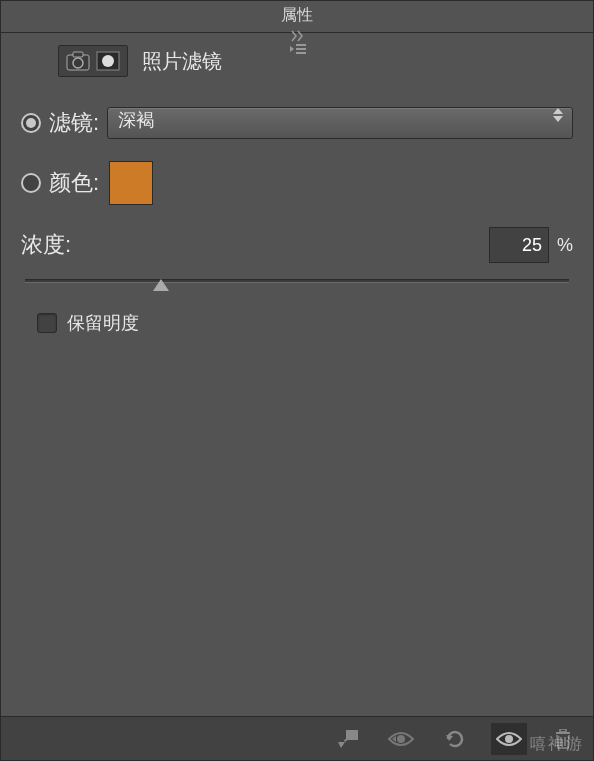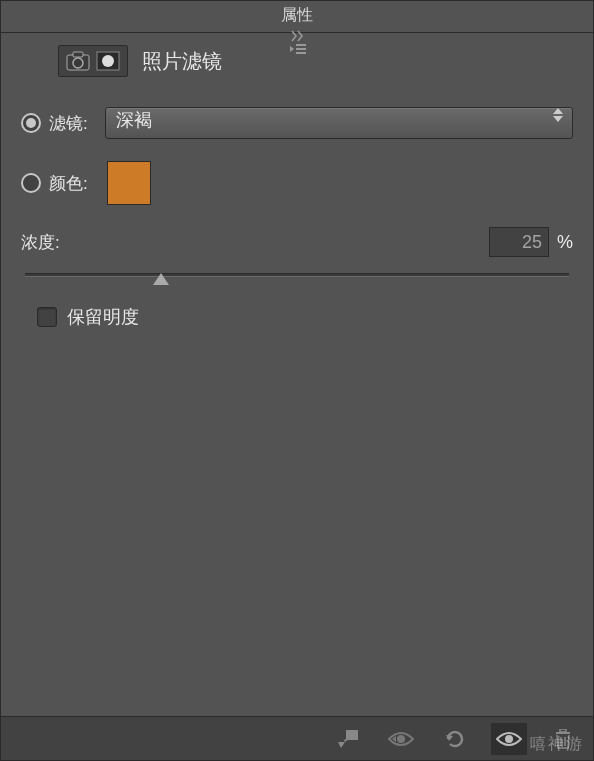--- a/index.html
+++ b/index.html
@@ -103,21 +103,21 @@
     }
     .radio.selected::after {
       content: "";
       width: 10px;
       height: 10px;
       border-radius: 50%;
       background: #c8c8c8;
     }
     .radio-label {
       color: #e8e8e8;
-      font-size: 17px;
+      font-size: 22px;
       min-width: 48px;
     }
     .dropdown {
       flex: 1;
       height: 32px;
       background: linear-gradient(to bottom, #6a6a6a, #545454);
       border: 1px solid #2a2a2a;
       border-radius: 3px;
       display: flex;
       padding: 0 10px;
@@ -149,24 +149,24 @@
       margin-top: 20px;
     }
     .density-row {
       display: flex;
       align-items: center;
       justify-content: space-between;
       margin-bottom: 8px;
     }
     .density-input {
       width: 60px;
-      height: 30px;
-      background: #424242;
-      border: 1px solid #2a2a2a;
-      color: #a3a3a3;
+      height: 36px;
+      background: #424242;
+      border: 1px solid #2a2a2a;
+      color: #ffffff;
       font-size: 18px;
       text-align: right;
       padding: 0 6px;
     }
     .density-value-wrap {
       display: flex;
       align-items: center;
       gap: 8px;
     }
     .percent-label {

